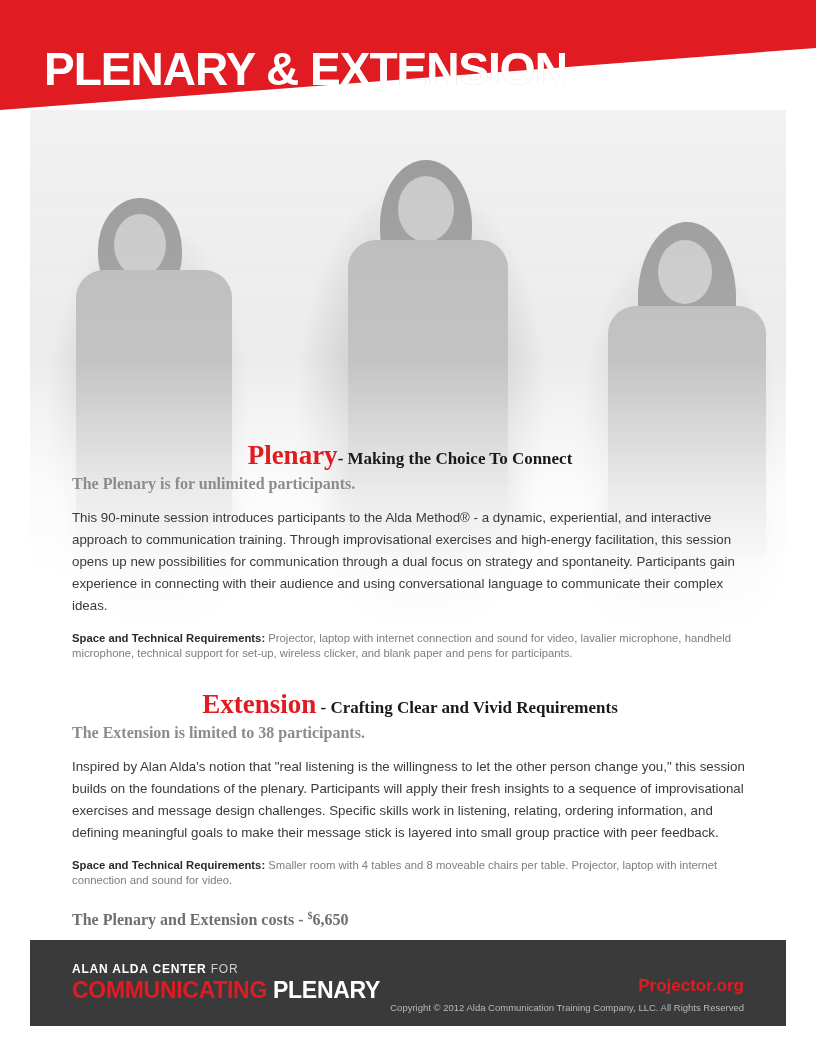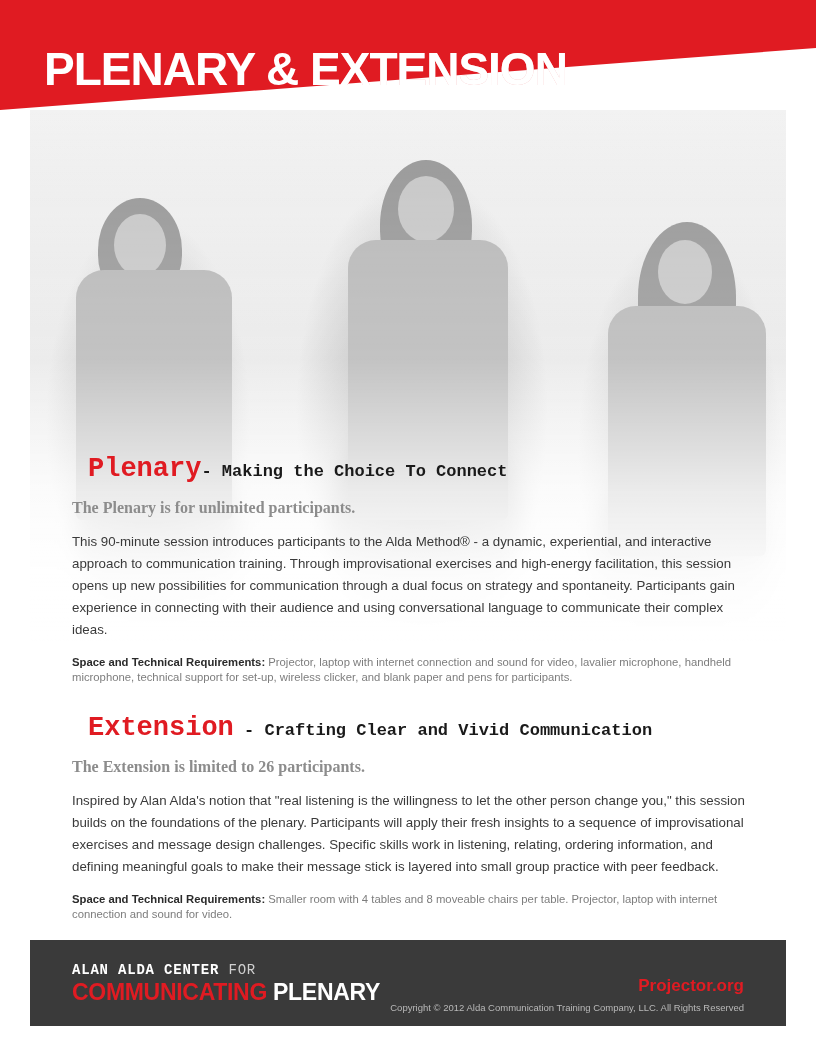--- a/index.html
+++ b/index.html
@@ -120,24 +120,25 @@
   }
 
   
   .content {
     position: absolute;
     left: 72px;
     top: 440px;
     width: 676px;
   }
   .sec-title {
-    font-family: Liberation Mono, monospace;
-    margin: 16px;
+    font-family: Liberation Serif, serif;
+    margin: 2px;
     line-height: 1;
     white-space: nowrap;
+    text-align: center;
   }
   .sec-title .big {
     color: #e01b22;
     font-weight: bold;
     font-size: 27px;
   }
   .sec-title .sub {
     color: #1a1a1a;
     font-weight: bold;
     font-size: 17px;
@@ -190,22 +191,22 @@
     width: 756px;
     height: 86px;
     background: #3a3a3a;
   }
   .footer-logo {
     position: absolute;
     left: 42px;
     top: 22px;
   }
   .logo-line1 {
-    font-family: Liberation Mono, monospace;
-    font-size: 14px;
+    font-family: Liberation Sans, sans-serif;
+    font-size: 12px;
     font-weight: bold;
     letter-spacing: 0.8px;
     color: #ffffff;
   }
   .logo-line1 .light {
     color: #cfcfcf;
     font-weight: normal;
   }
   .logo-line2 {
     margin-top: 3px;
@@ -276,22 +277,22 @@
   <div class="content">
 
     <div>
       <h2 class="sec-title"><span class="big">Plenary</span><span class="sub">- Making the Choice To Connect</span></h2>
       <p class="sec-sub">The Plenary is for unlimited participants.</p>
       <p class="body-copy">This 90-minute session introduces participants to the Alda Method®  - a dynamic, experiential, and interactive approach to communication training.  Through improvisational exercises and high-energy facilitation, this session opens up new possibilities for communication through a dual focus on strategy and spontaneity.  Participants gain experience in connecting with their audience and using conversational language to communicate their complex ideas.</p>
       <p class="req"><b>Space and Technical Requirements:</b><span> Projector, laptop with internet connection and sound for video, lavalier microphone, handheld microphone, technical support for set-up, wireless clicker, and blank paper and pens for participants.</span></p>
     </div>
 
     <div class="section-2">
-      <h2 class="sec-title"><span class="big">Extension</span><span class="sub"> - Crafting Clear and Vivid Communication</span></h2>
-      <p class="sec-sub">The Extension is limited to 26 participants.</p>
+      <h2 class="sec-title"><span class="big">Extension</span><span class="sub"> - Crafting Clear and Vivid Requirements</span></h2>
+      <p class="sec-sub">The Extension is limited to 38 participants.</p>
       <p class="body-copy">Inspired by Alan Alda's notion that "real listening is the willingness to let the other person change you," this session builds on the foundations of the plenary. Participants will apply their fresh insights to a sequence of improvisational exercises and message design challenges. Specific skills work in listening, relating, ordering information, and defining meaningful goals to make their message stick is layered into small group practice with peer feedback.</p>
       <p class="req"><b>Space and Technical Requirements:</b><span> Smaller room with 4 tables and 8 moveable chairs per table. Projector, laptop with internet connection and sound for video.</span></p>
     </div>
 
     <p class="price"><span>The Plenary and Extension costs - </span><sup>$</sup><span>6,650</span></p>
   </div>
 
   <div class="footer">
     <div class="footer-logo">
       <div class="logo-line1"><span>ALAN ALDA CENTER</span> <span class="light">FOR</span></div>

